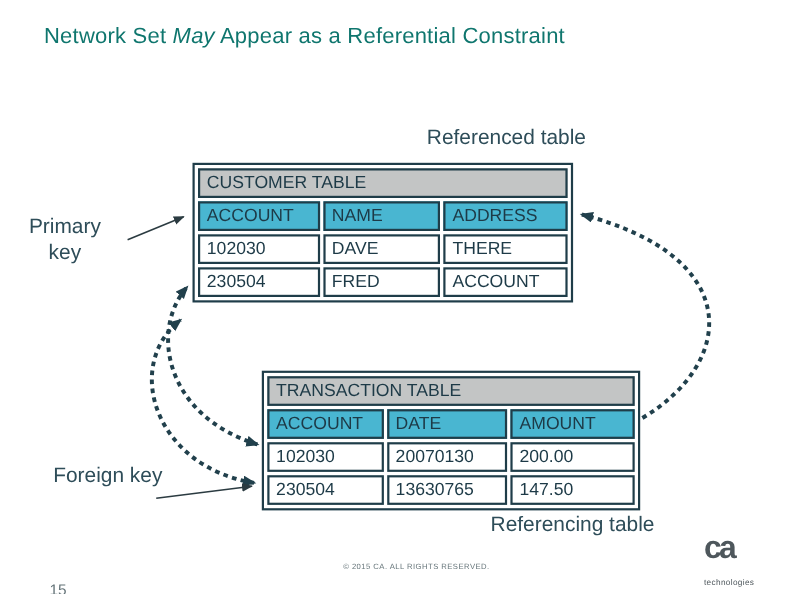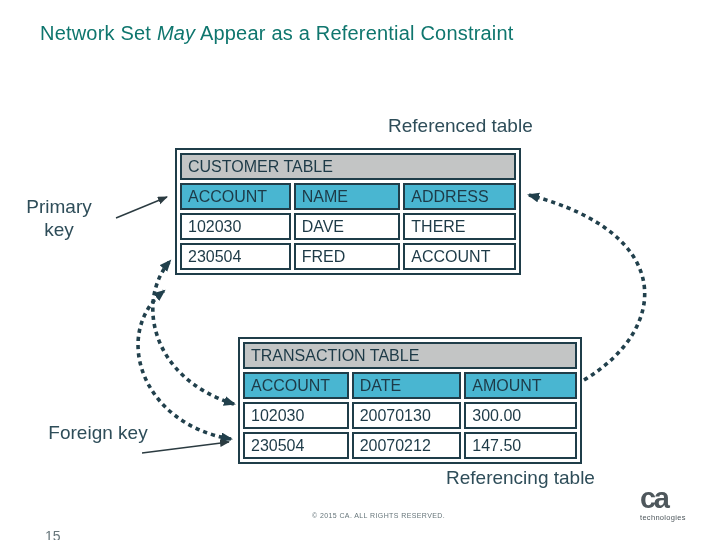--- a/index.html
+++ b/index.html
@@ -49,21 +49,21 @@
   }
   .logo{
     position:absolute;left:640px;top:484px;width:56px;text-align:left;
     color:#4e575c;
   }
   .logo .logo-ca{
     font-size:29px;font-weight:800;letter-spacing:-2.5px;line-height:1;
     display:block;
   }
   .logo .logo-sub{
-    font-size:7.5px;letter-spacing:0.3px;display:block;margin-top:0px;
+    font-size:7.5px;letter-spacing:0.3px;display:block;margin-top:12px;
   }
 </style>
 </head>
 <body>
 
 <div class="title"><span>Network Set </span><span class="em">May</span><span> Appear as a Referential Constraint</span></div>
 
 <div class="side-label" id="referenced-label">Referenced table</div>
 <div class="side-label" id="primary-key-label">Primary key</div>
 <div class="side-label" id="foreign-key-label">Foreign key</div>
@@ -108,25 +108,25 @@
     <td colspan="3">TRANSACTION TABLE</td>
   </tr>
   <tr>
     <th>ACCOUNT</th>
     <th>DATE</th>
     <th>AMOUNT</th>
   </tr>
   <tr>
     <td class="hl">102030</td>
     <td>20070130</td>
-    <td class="num-right">300.00</td>
+    <td class="num-right">200.00</td>
   </tr>
   <tr>
     <td class="hl">230504</td>
-    <td>20070212</td>
+    <td>13630765</td>
     <td class="num-right">147.50</td>
   </tr>
 </tbody>
   </table>
 
 <svg class="overlay" width="720" height="540" viewBox="0 0 720 540">
   <defs>
     <marker id="ah" markerUnits="userSpaceOnUse" markerWidth="14" markerHeight="12" refX="10" refY="5" orient="auto-start-reverse">
       <path d="M0,0 L12,5 L0,10 Z" fill="#21404c"></path>
     </marker>

